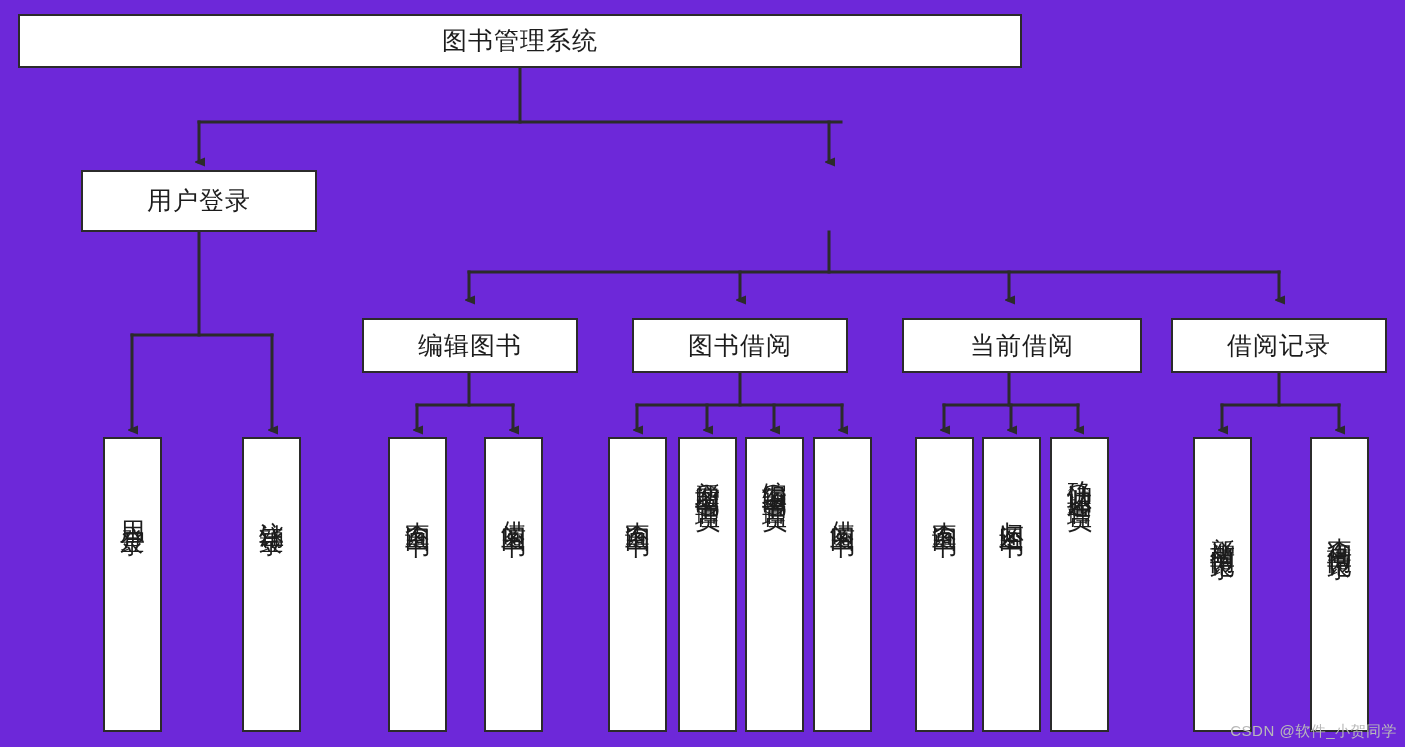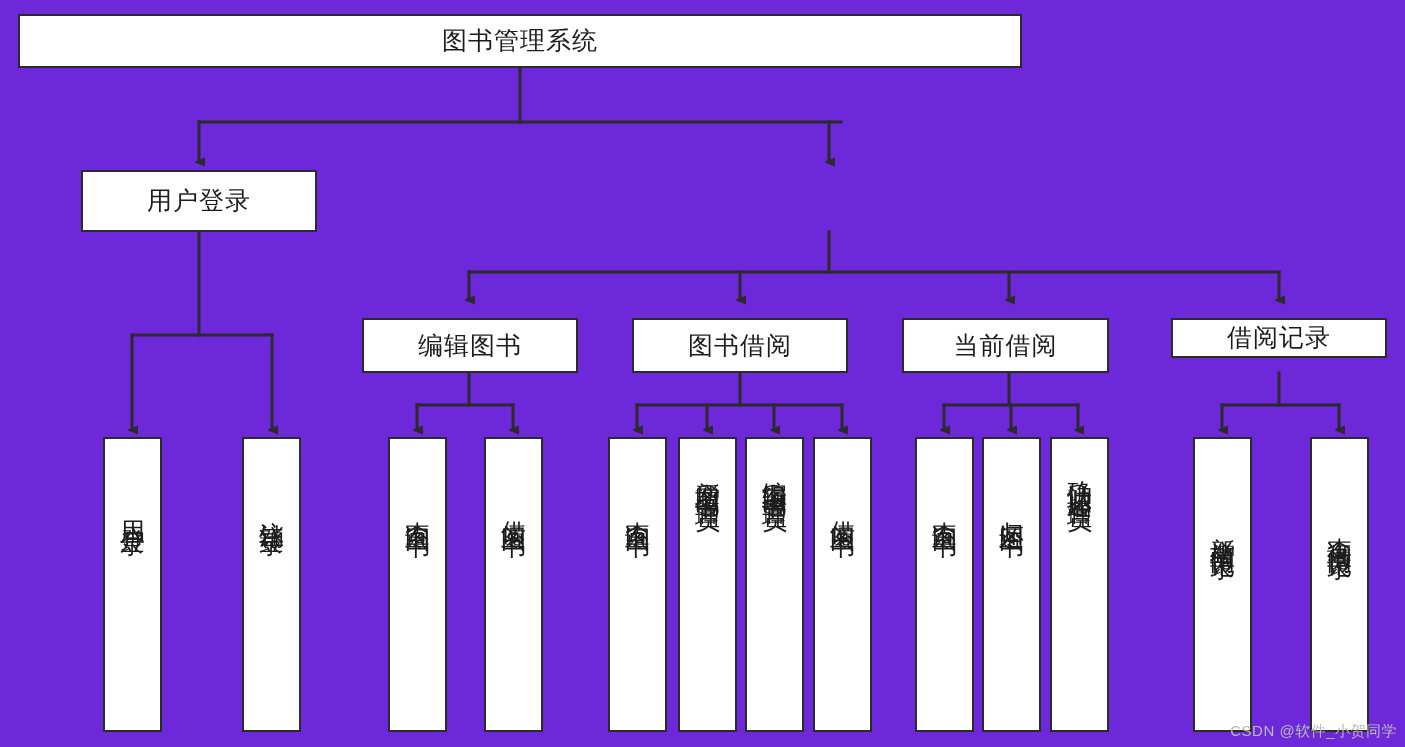--- a/index.html
+++ b/index.html
@@ -140,24 +140,24 @@
   <div class="node horizontal" style="left:81px; top:170px; width:236px; height:62px;">
     <span class="node-label">用户登录</span>
   </div>
 
   <div class="node horizontal" style="left:362px; top:318px; width:216px; height:55px;">
     <span class="node-label">编辑图书</span>
   </div>
   <div class="node horizontal" style="left:632px; top:318px; width:216px; height:55px;justify-content:center;">
     <span class="node-label">图书借阅</span>
   </div>
-  <div class="node horizontal" style="left:902px; top:318px; width:207px; height:55px;">
+  <div class="node horizontal" style="left:902px; top:318px; width:240px; height:55px;">
     <span class="node-label">当前借阅</span>
   </div>
-  <div class="node horizontal" style="left:1171px; top:318px; width:216px; height:40px;">
+  <div class="node horizontal" style="left:1171px; top:318px; width:216px; height:55px;">
     <span class="node-label">借阅记录</span>
   </div>
 
   <div class="node vertical pad-mid" style="left:103px; top:437px; width:59px; height:295px;">
     <span class="node-label">用户登录</span>
   </div>
   <div class="node vertical pad-mid" style="left:242px; top:437px; width:59px; height:295px;">
     <span class="node-label">注销登录</span>
   </div>
 

